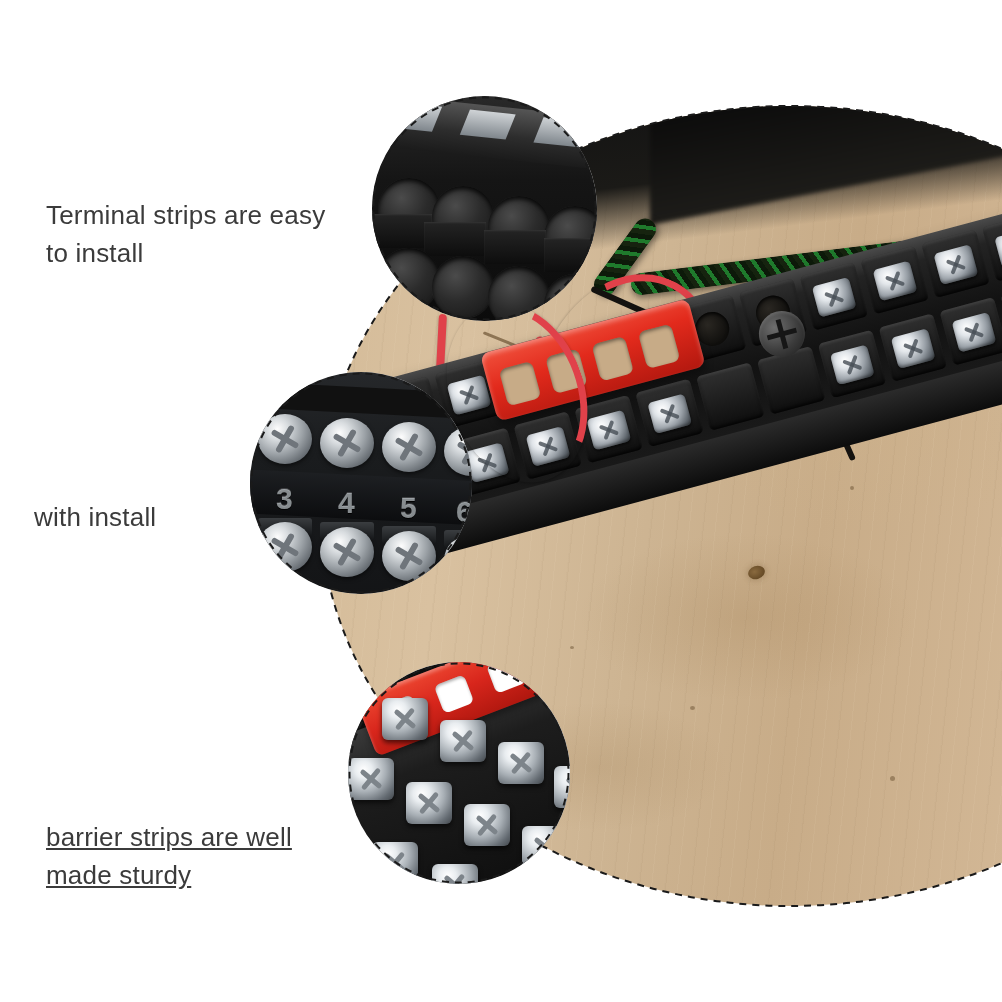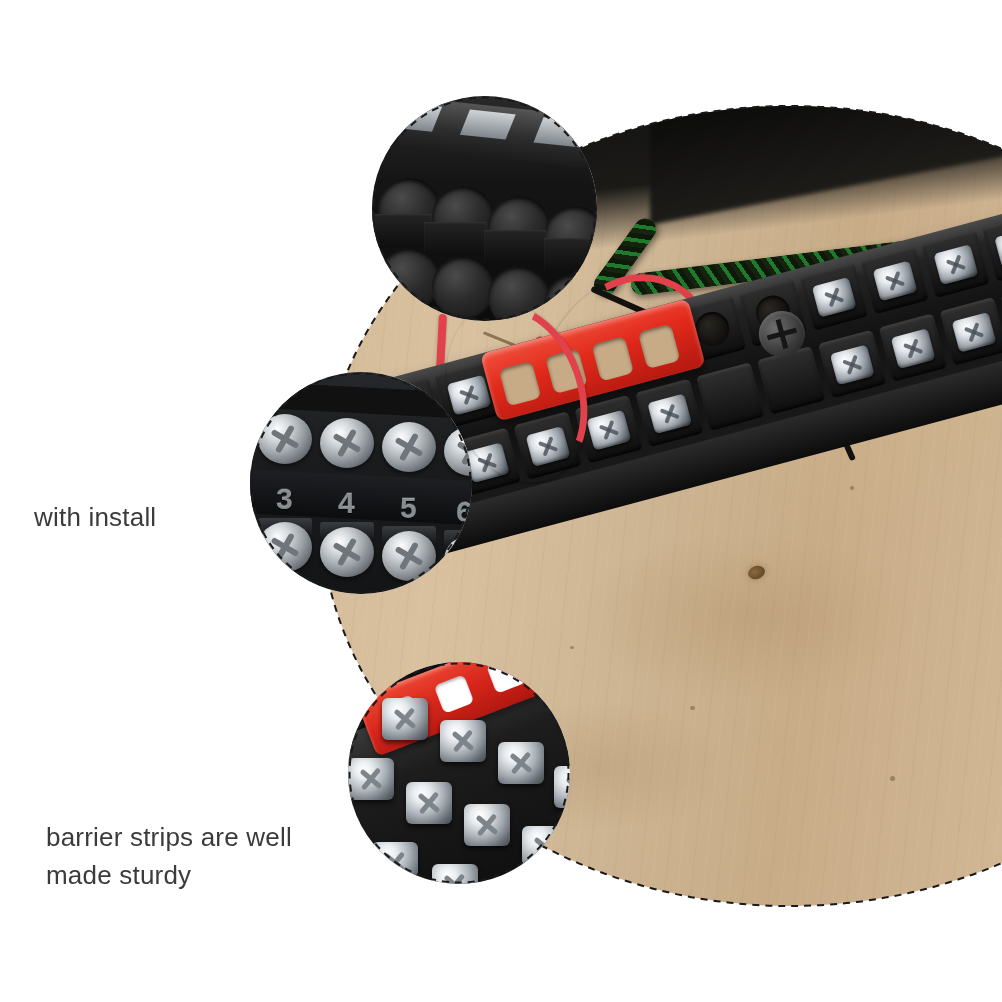--- a/index.html
+++ b/index.html
@@ -13,21 +13,21 @@
     color:#3b3b3b;
     font-family:"Liberation Sans",sans-serif;
     font-size:26px;
     line-height:38px;
     letter-spacing:.2px;
     font-weight:400;
     white-space:pre-line;
   }
   #cap-top{left:46px;  top:196px; width:300px;}
   #cap-mid{left:34px;  top:498px; width:300px;}
-  #cap-bot{left:46px;  top:818px; width:300px;}
+  #cap-bot{left:46px;  top:818px; width:300px;text-decoration:underline;}
 
   
   #hero{
     position:absolute;
     left:330px; top:86px;
     width:672px; height:830px;
     overflow:hidden;
     -webkit-clip-path: ellipse(470px 400px at 460px 420px);
     clip-path: ellipse(470px 400px at 460px 420px);
   }
@@ -470,16 +470,17 @@
       <div class="c3screw" style="left:174px;top:164px;"></div>
 
       <div class="c3screw" style="left:24px;top:180px;"></div>
       <div class="c3screw" style="left:84px;top:202px;"></div>
     </div>
   </div>
   <svg class="callout-ring" id="c3r" viewBox="0 0 222 222">
     <circle cx="111" cy="111" r="109.5" fill="none" stroke="#1a1a1a" stroke-width="2" stroke-dasharray="7 6"></circle>
   </svg>
 
+  <div class="caption" id="cap-top">Terminal strips are easy to install</div>
   <div class="caption" id="cap-mid">with install</div>
   <div class="caption" id="cap-bot">barrier strips are well made sturdy</div>
 
 </div>
 
 </body></html>

